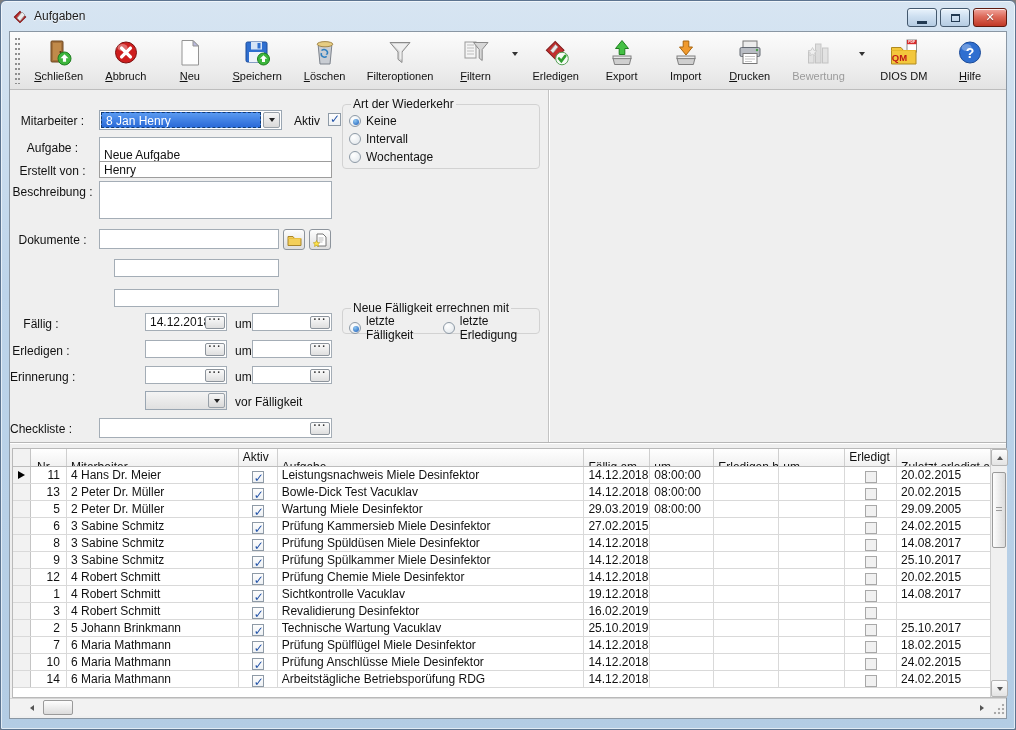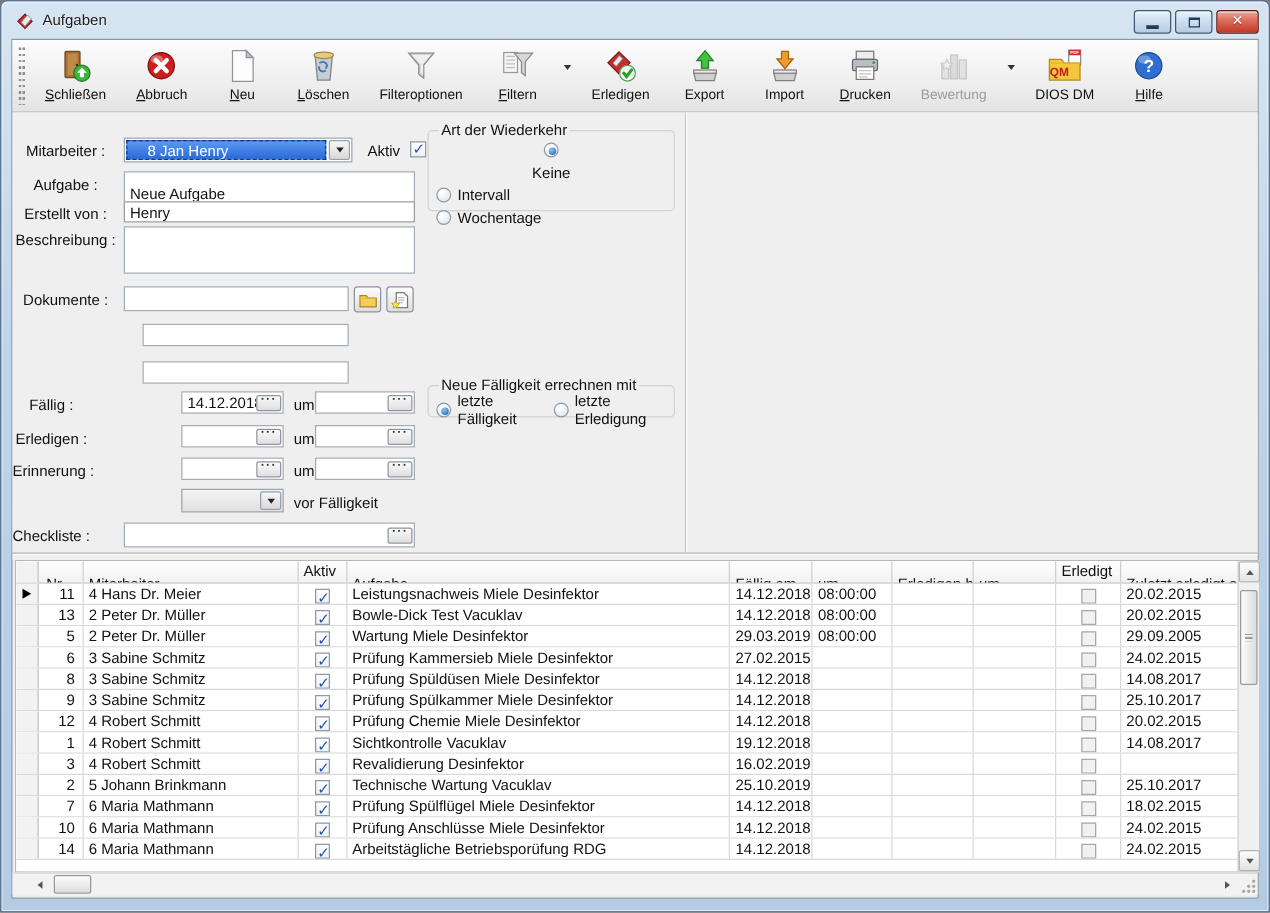--- a/index.html
+++ b/index.html
@@ -45,21 +45,21 @@
   .txt.flat{border:1px solid #9d9d9d;}
   textarea.txt{resize:none;}
   .fieldwrap{position:absolute;border:1px solid #a4adb6;background:#fff;display:flex;align-items:center;}
   .fieldwrap .fw-text{flex:1;font-size:12px;padding:0 4px;color:#111;white-space:nowrap;overflow:hidden;}
   .dots-btn{flex:0 0 auto;width:20px;height:13px;margin-right:1px;border:1px solid #8d949c;border-radius:2px;
     background:linear-gradient(#fbfbfb,#dfdfdf);display:flex;align-items:center;justify-content:center;cursor:default;}
   .dots-btn::after{content:"···";font-size:10px;font-weight:bold;color:#333;letter-spacing:1px;line-height:0;margin-top:-4px;}
   
   .combo{position:absolute;border:1px solid #9aa6b2;background:#fff;display:flex;}
   .combo .sel{flex:1;margin:1px;background:linear-gradient(#5a9af0,#2a6ad8);border:1px dashed #103a72;
-    color:#fff;font-size:12px;padding:1px 16px;white-space:nowrap;overflow:hidden;}
+    color:#fff;font-size:12px;padding:1px 4px;white-space:nowrap;overflow:hidden;}
   .combo .cbtn,.gcombo .cbtn{flex:0 0 auto;width:17px;border:1px solid #98a0a8;border-radius:2px;margin:1px;
     background:linear-gradient(#f6f6f6,#d9d9d9);display:flex;align-items:center;justify-content:center;cursor:default;}
   .combo .cbtn::after,.gcombo .cbtn::after{content:"";border-top:4px solid #222;border-left:3.5px solid transparent;border-right:3.5px solid transparent;}
   .gcombo{position:absolute;border:1px solid #9aa6b2;background:linear-gradient(#f4f4f4,#e0e0e0);display:flex;}
   .gcombo .sel{flex:1;}
   
   .cb{display:inline-block;width:13px;height:13px;border:1px solid #8e9aa6;background:linear-gradient(#fdfdfd,#eef1f4);position:relative;vertical-align:middle;}
   .cb.checked::after{content:"✓";position:absolute;left:1px;top:-2px;font-size:12px;font-weight:bold;color:#2353a8;}
   .cb.gray{background:#f1f1f1;border-color:#a8a8a8;}
   .radio{display:inline-block;width:12px;height:12px;border:1px solid #8e9aa6;border-radius:50%;
@@ -168,20 +168,31 @@
       </div>
 
       <div class="tb-btn">
         <svg class="tb-icon" viewBox="0 0 30 30">
           <path d="M7 2.5h11l5.5 5.5V27H7z" fill="#fdfdfd" stroke="#939393"></path>
           <path d="M18 2.5l5.5 5.5H18z" fill="#b9badf" stroke="#939393"></path>
         </svg>
         <span class="tb-label hk">Neu</span>
       </div>
 
+      <div class="tb-btn">
+        <svg class="tb-icon" viewBox="0 0 30 30">
+          <rect x="4" y="4" width="21" height="20" rx="1.5" fill="#2f6fd0" stroke="#1c4c9a"></rect>
+          <rect x="9" y="4" width="11" height="7.5" fill="#d6e4f6"></rect>
+          <rect x="15.5" y="5" width="3" height="5.5" fill="#2f6fd0"></rect>
+          <rect x="7" y="14" width="15" height="10" fill="#eef3fa"></rect>
+          <circle cx="21.5" cy="21" r="6" fill="#3cb53c" stroke="#1d7d1d"></circle>
+          <path d="M21.5 17.2l3.6 3.6h-2.1v3.2h-3v-3.2h-2.1z" fill="#fff"></path>
+        </svg>
+        <span class="tb-label hk">Speichern</span>
+      </div>
 
       <div class="tb-btn">
         <svg class="tb-icon" viewBox="0 0 30 30">
           <path d="M8.2 7.5l1.8 18.5h10L21.8 7.5z" fill="#c9cdd3" stroke="#7d838c"></path>
           <ellipse cx="15" cy="6.2" rx="7.8" ry="2.6" fill="#e6cc82" stroke="#a3874a"></ellipse>
           <path d="M11.5 12.5c3-2.4 7 0 5.8 3.4m-5.9-.9c-1 3.4 2.8 5.3 5.3 3.3" stroke="#2e7fc0" fill="none" stroke-width="1.5"></path>
           <path d="M17.2 15l.4 2.1-2-.6z" fill="#2e7fc0"></path>
         </svg>
         <span class="tb-label hk">Löschen</span>
       </div>
@@ -284,21 +295,21 @@
         <div class="flabel" style="left:0;top:24px;width:85px;">Mitarbeiter :</div>
         <div class="combo" style="left:89px;top:20px;width:183px;height:20px;">
           <div class="sel">8   Jan Henry</div>
           <div class="cbtn"></div>
         </div>
         <div class="flabel" style="left:284px;top:24px;width:30px;text-align:left;">Aktiv</div>
         <span class="cb checked" style="position:absolute;left:318px;top:23px;"></span>
 
         <fieldset class="grp" style="left:332px;top:7px;width:198px;height:72px;">
           <legend>Art der Wiederkehr</legend>
-          <div class="radio-row" style="margin:1px 0 4px;flex-direction:column;">
+          <div class="radio-row" style="margin:1px 0 4px;">
             <span class="radio checked"></span>
             <span>Keine</span>
           </div>
           <div class="radio-row" style="margin-bottom:4px;">
             <span class="radio"></span>
             <span>Intervall</span>
           </div>
           <div class="radio-row">
             <span class="radio"></span>
             <span>Wochentage</span>

